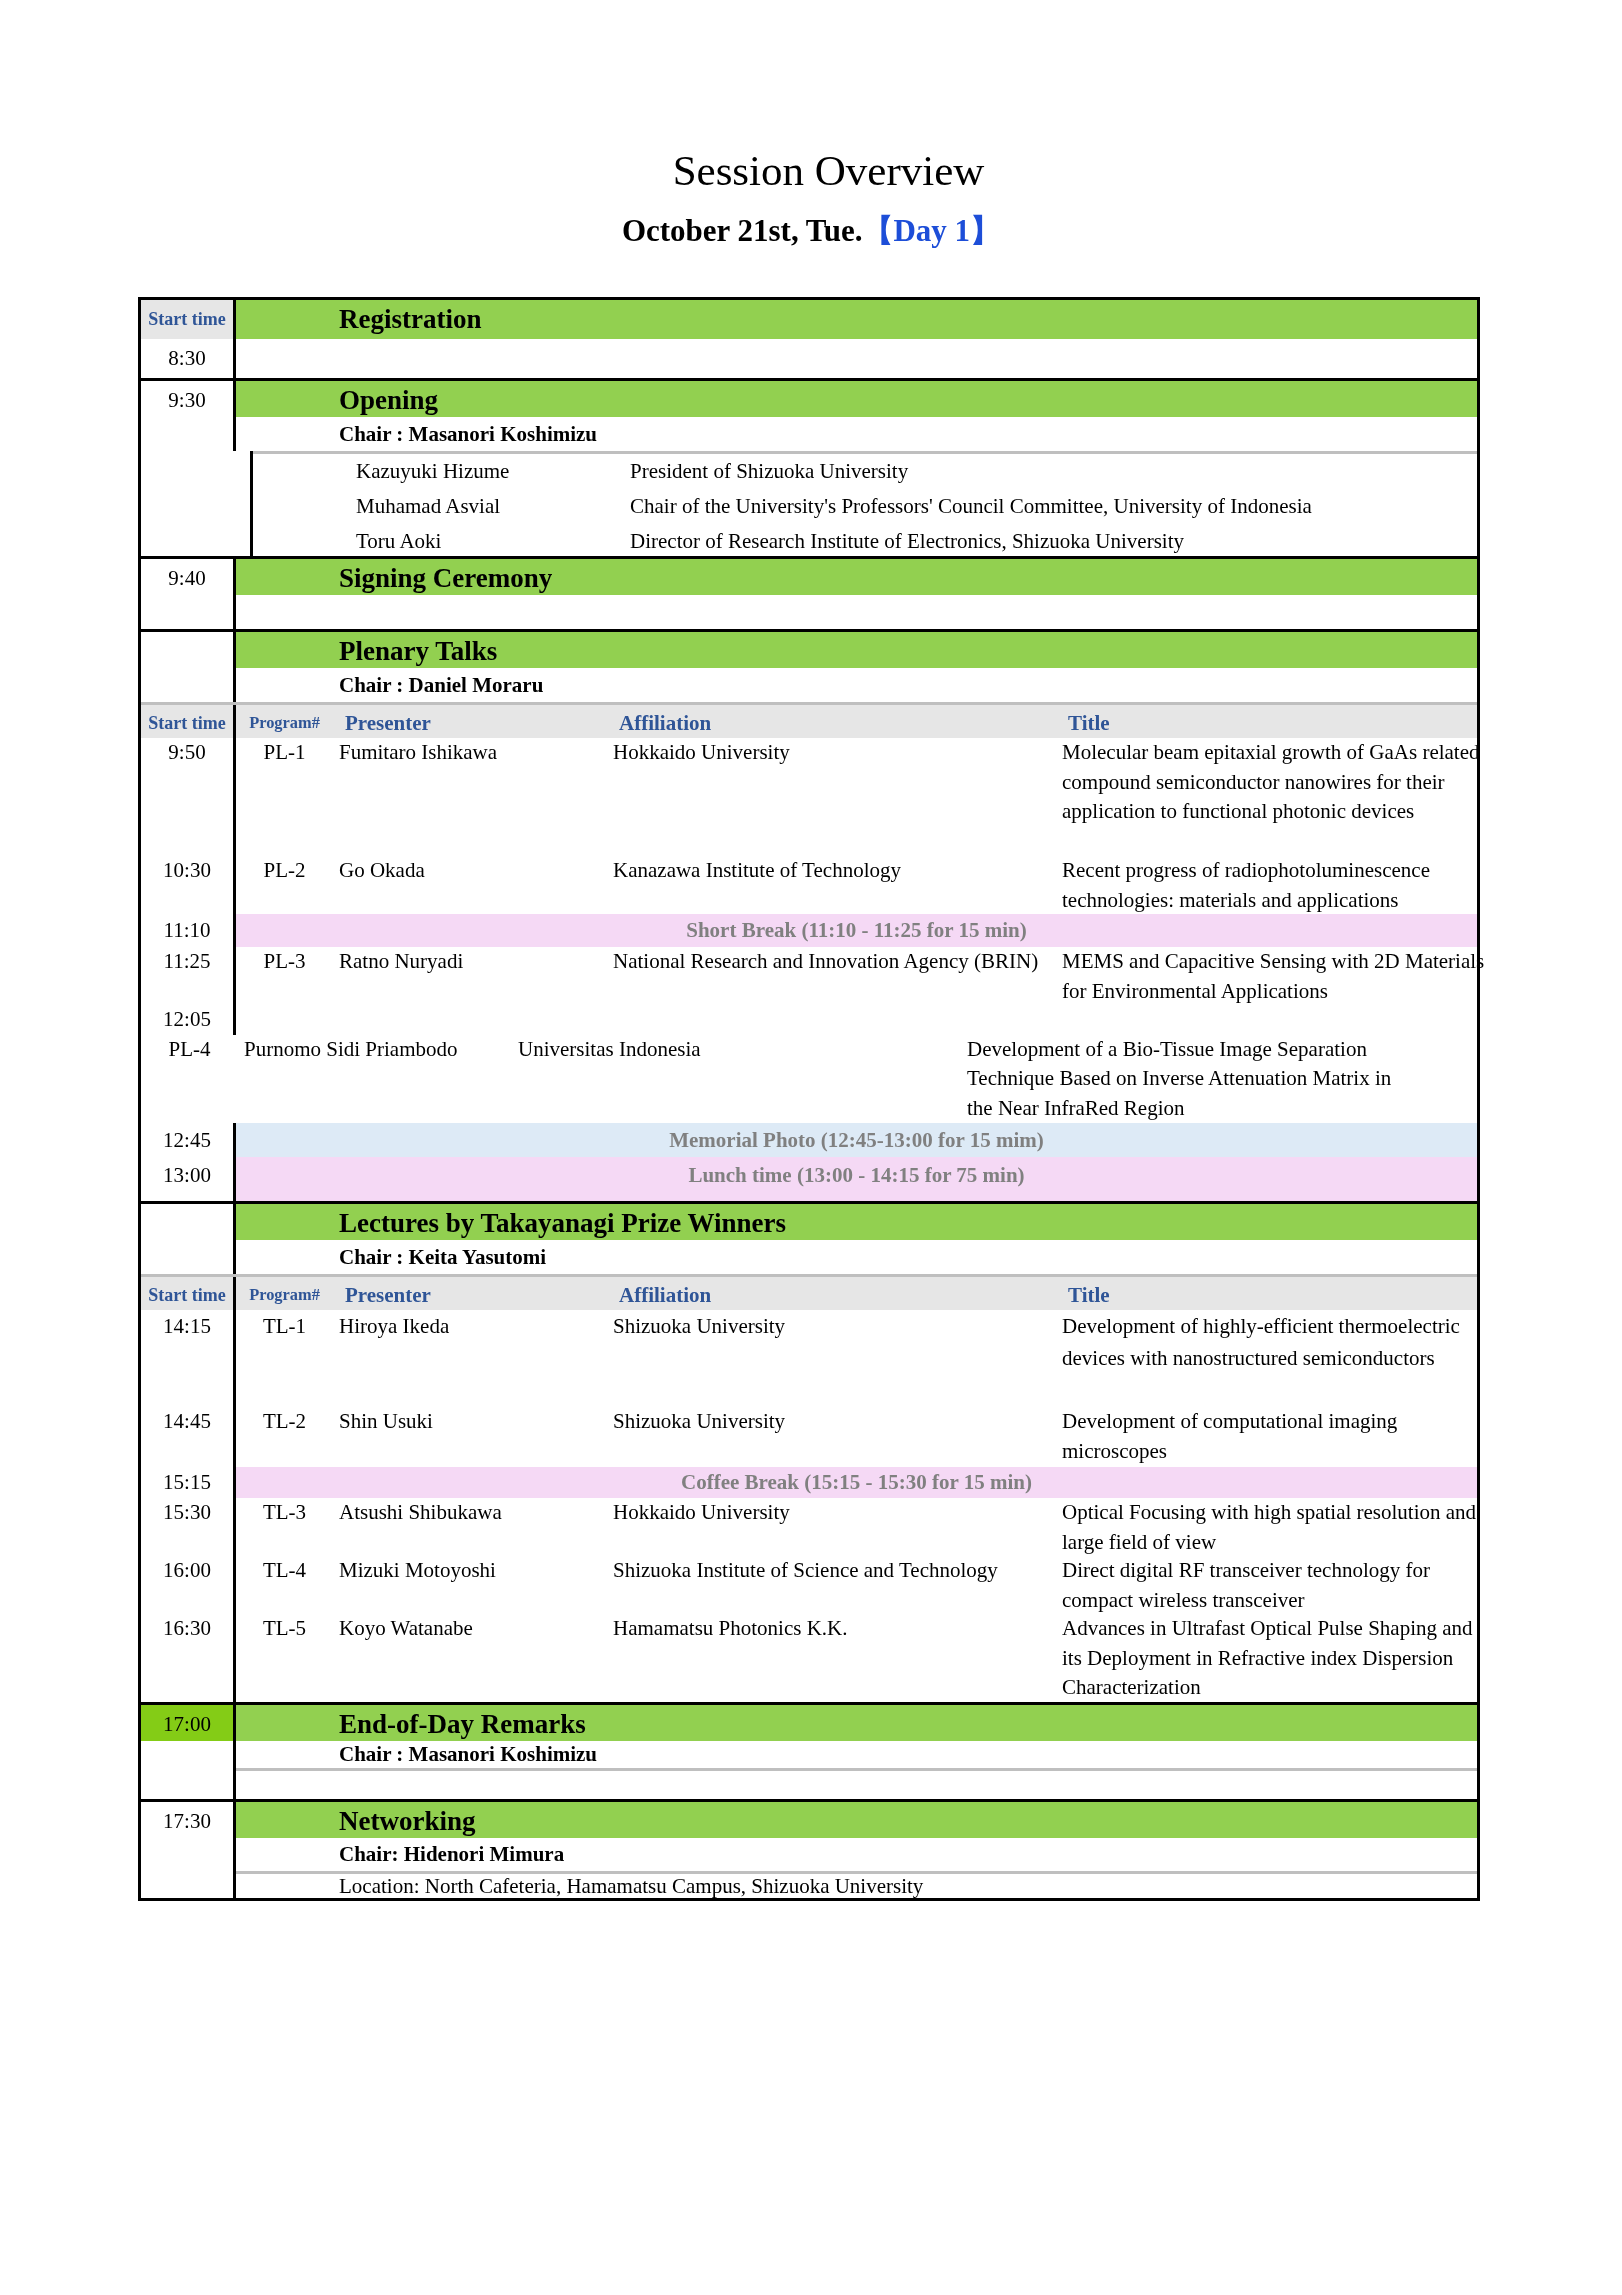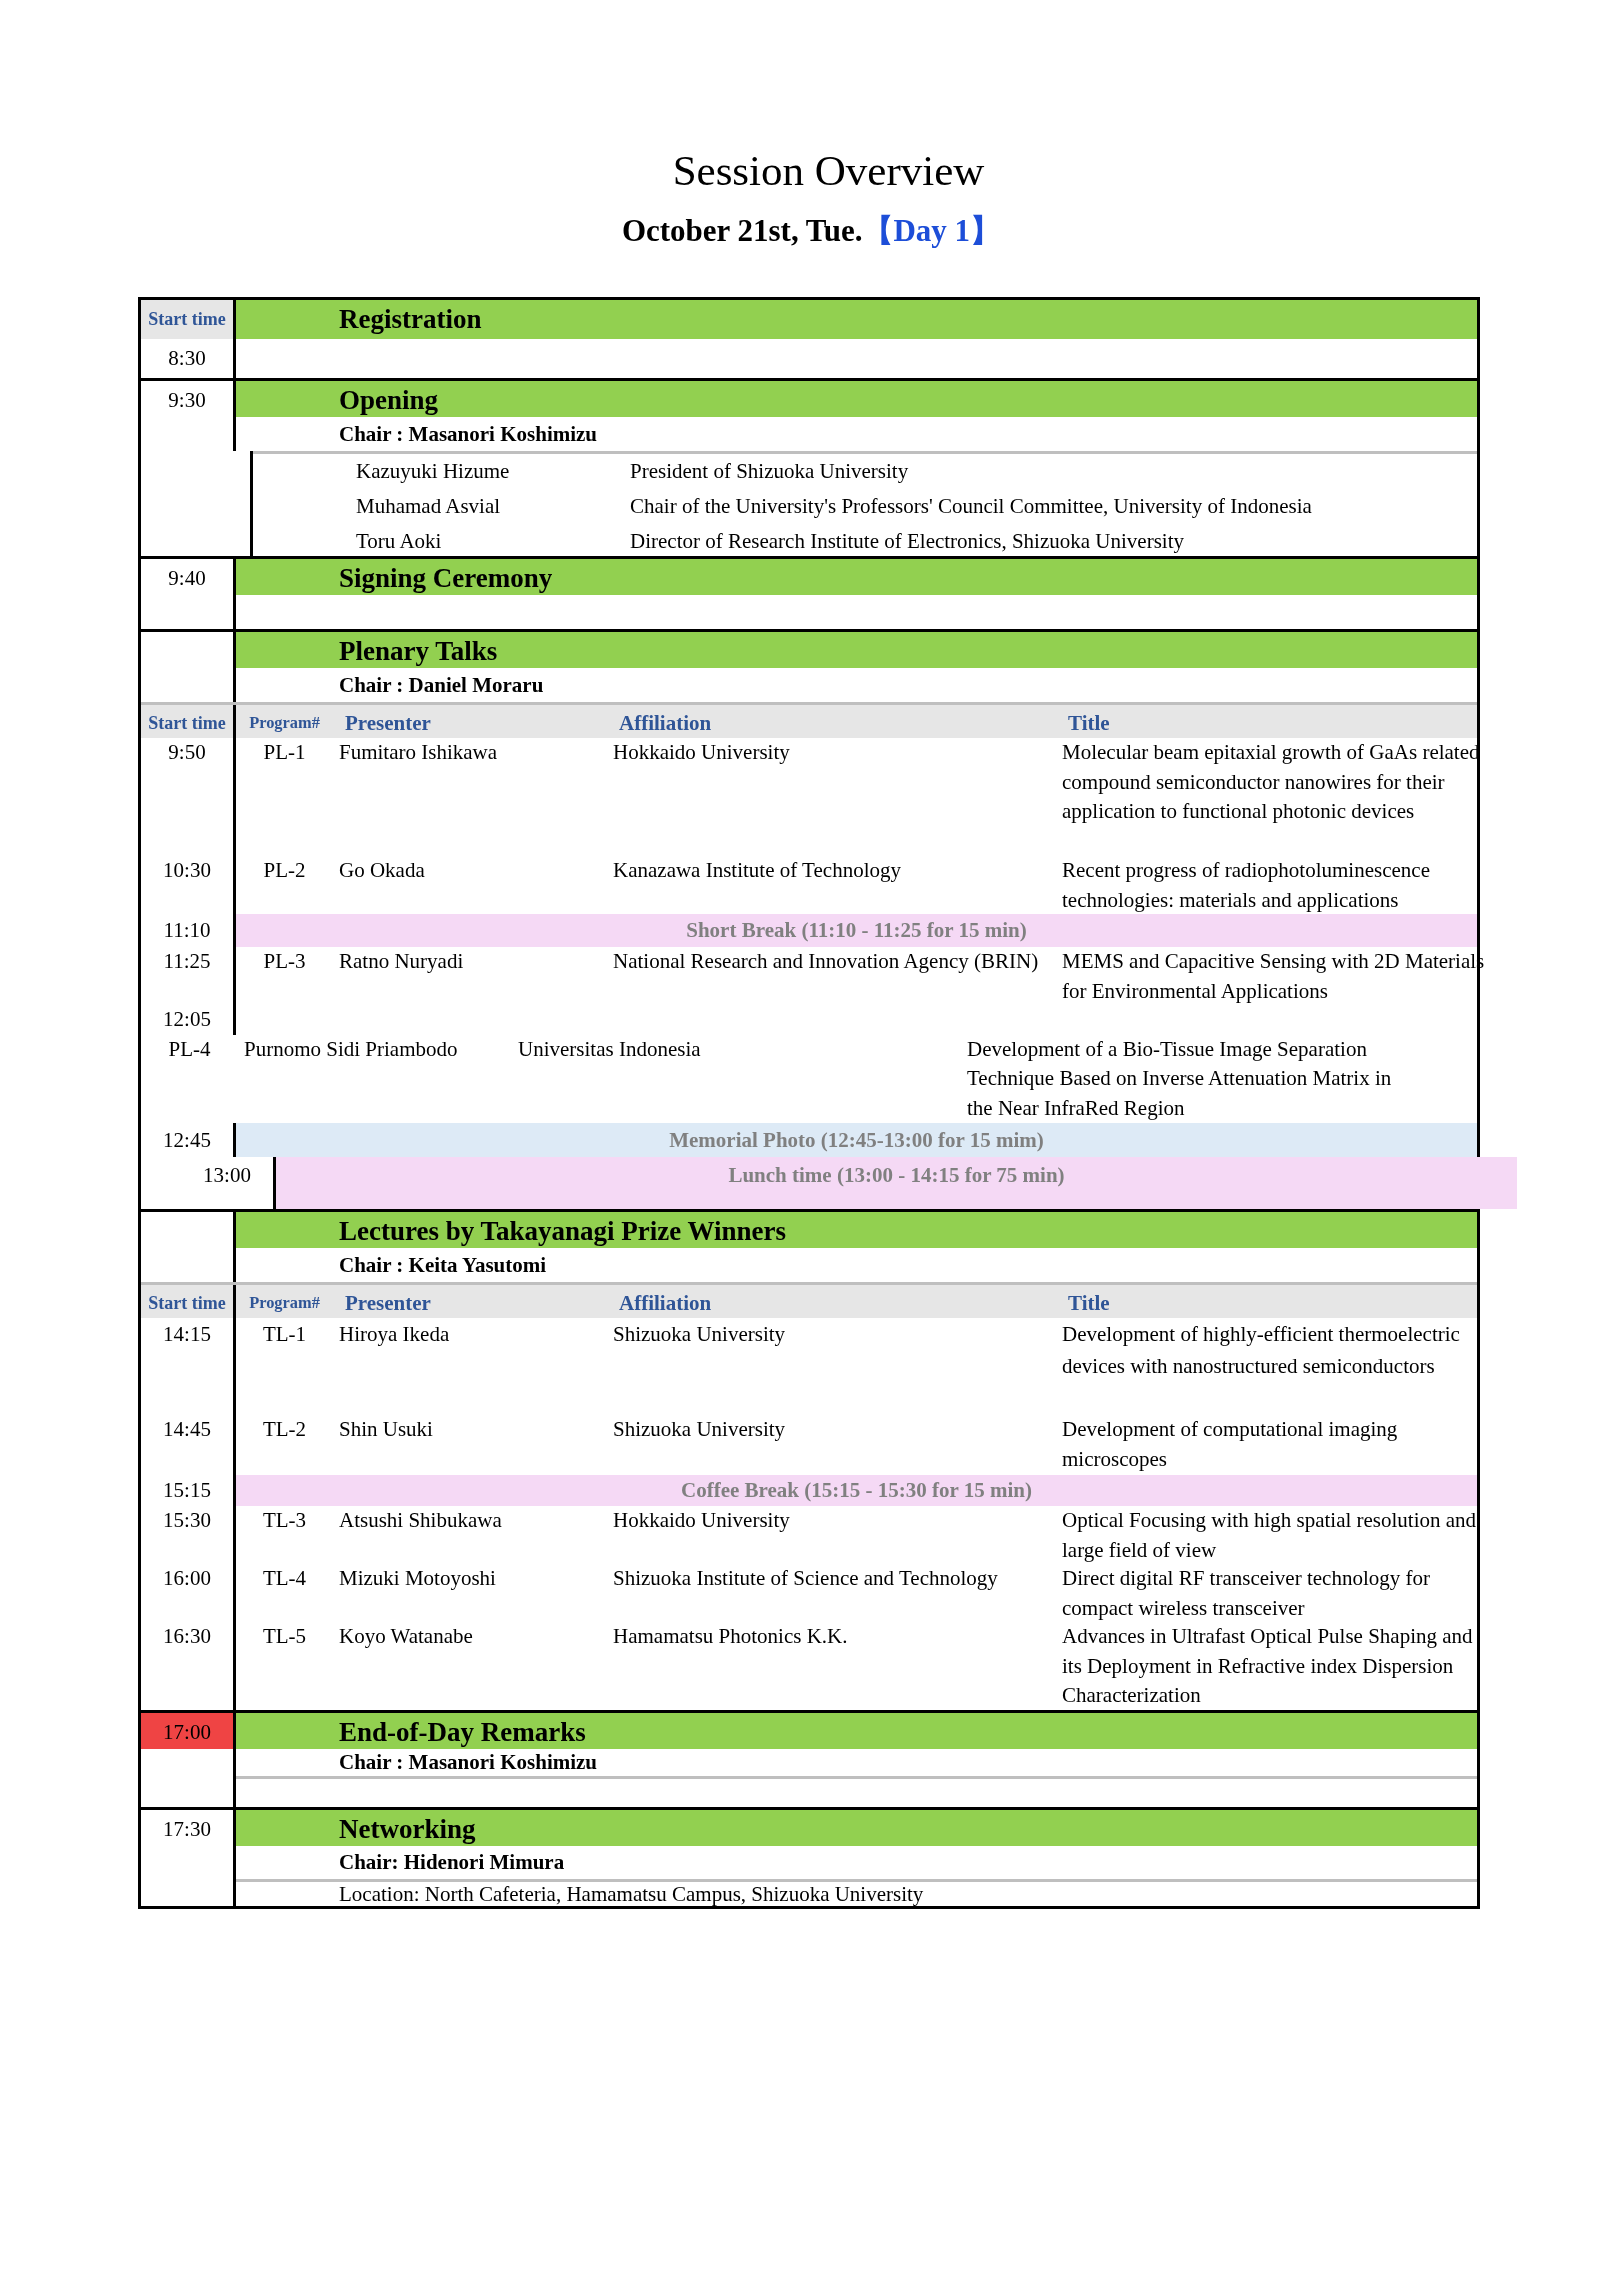--- a/index.html
+++ b/index.html
@@ -145,21 +145,21 @@
       <span class="c-prog">PL-4</span>
       <span class="c-pres">Purnomo Sidi Priambodo</span>
       <span class="c-aff">Universitas Indonesia</span>
       <span class="c-title">Development of a Bio-Tissue Image Separation Technique Based on Inverse Attenuation Matrix in the Near InfraRed Region</span>
     </div>
   </div>
   <div class="row" style="height:34px;line-height:34px;">
     <div class="tcol">12:45</div>
     <div class="rest blue brk">Memorial Photo (12:45-13:00 for 15 mim)</div>
   </div>
-  <div class="row" style="height:52px;line-height:36px;margin-left:40px;">
+  <div class="row" style="height:44px;line-height:36px;">
     <div class="tcol">13:00</div>
     <div class="rest pink brk">Lunch time (13:00 - 14:15 for 75 min)</div>
   </div>
 
   <div class="row green thick-top" style="height:39px;line-height:39px;">
     <div class="tcol" style="background:#fff;"></div>
     <div class="rest">Lectures by Takayanagi Prize Winners</div>
   </div>
   <div class="row" style="height:34px;line-height:34px;">
     <div class="tcol"></div>
@@ -219,21 +219,21 @@
     <div class="tcol">16:30</div>
     <div class="rest">
       <span class="c-prog">TL-5</span>
       <span class="c-pres">Koyo Watanabe</span>
       <span class="c-aff">Hamamatsu Photonics K.K.</span>
       <span class="c-title">Advances in Ultrafast Optical Pulse Shaping and its Deployment in Refractive index Dispersion Characterization</span>
     </div>
   </div>
 
   <div class="row green thick-top" style="height:39px;line-height:39px;">
-    <div class="tcol" style="background:#ef4444;font-weight:normal;font-size:21px;">17:00</div>
+    <div class="tcol" style="background:#84cc16;font-weight:normal;font-size:21px;">17:00</div>
     <div class="rest">End-of-Day Remarks</div>
   </div>
   <div class="row" style="height:27px;line-height:27px;">
     <div class="tcol"></div>
     <div class="rest chair">Chair : Masanori Koshimizu</div>
   </div>
   <div class="row" style="height:31px;">
     <div class="tcol"></div>
     <div class="rest grey-top"></div>
   </div>

